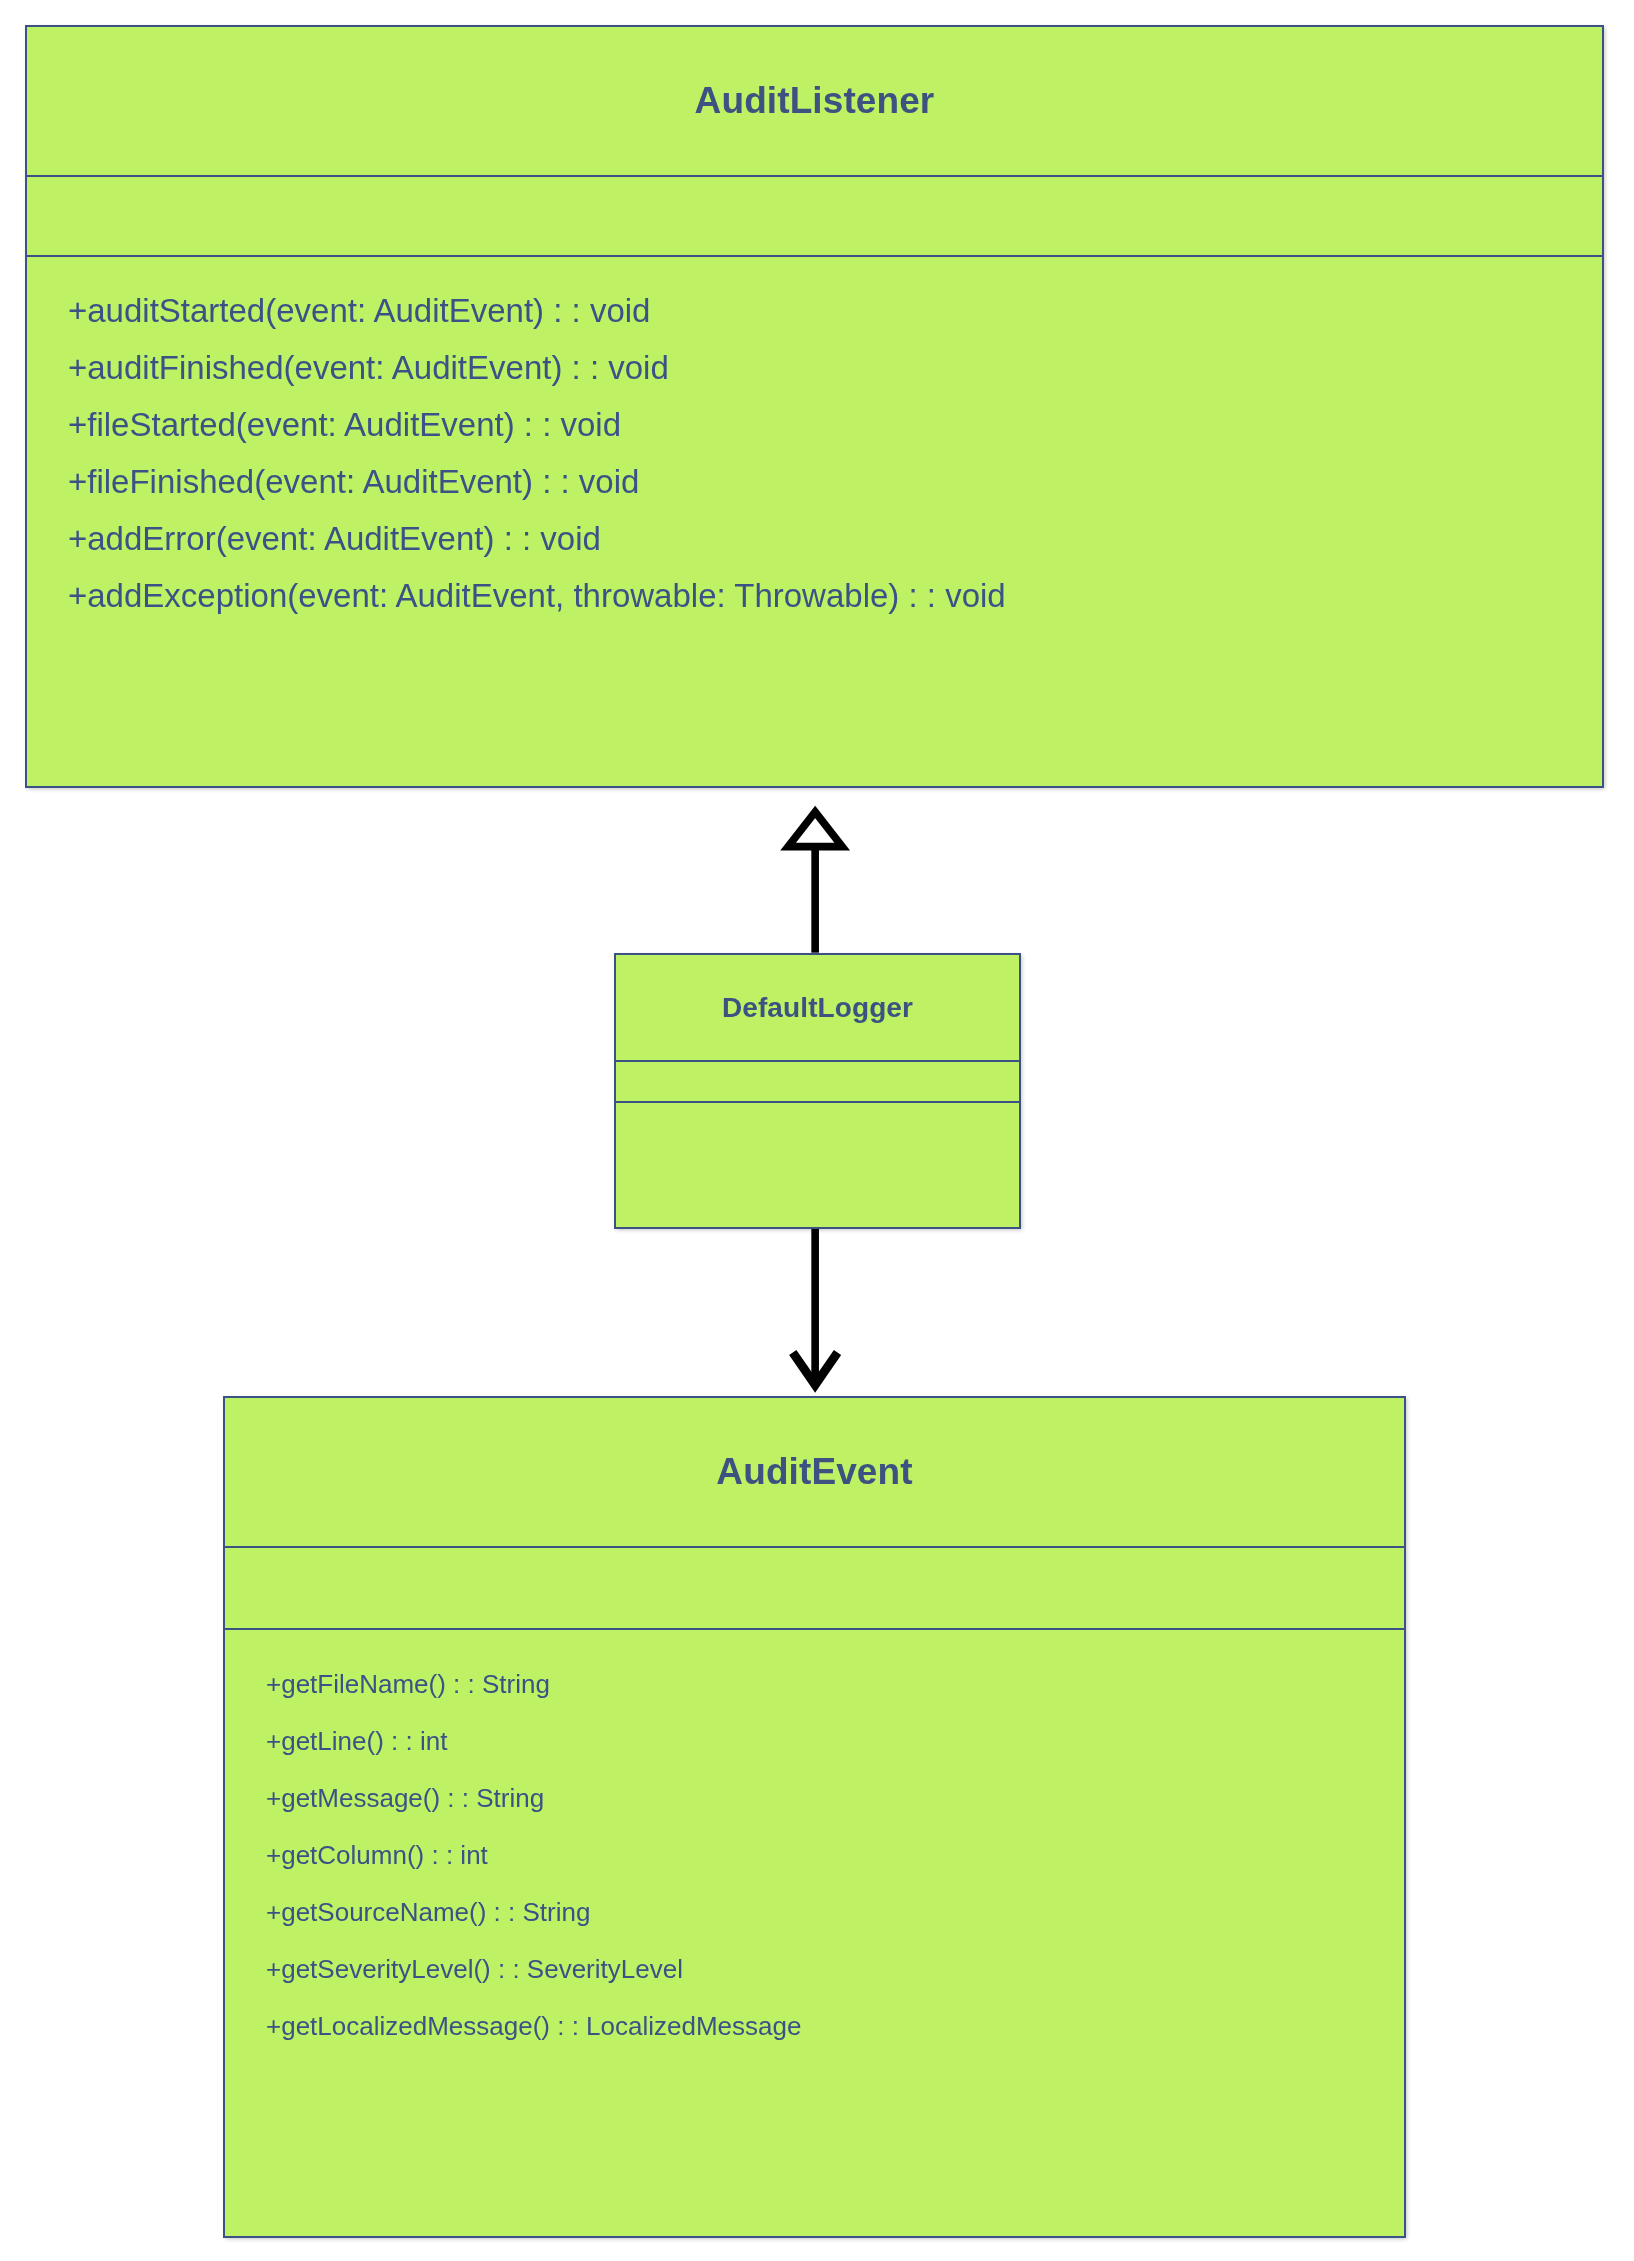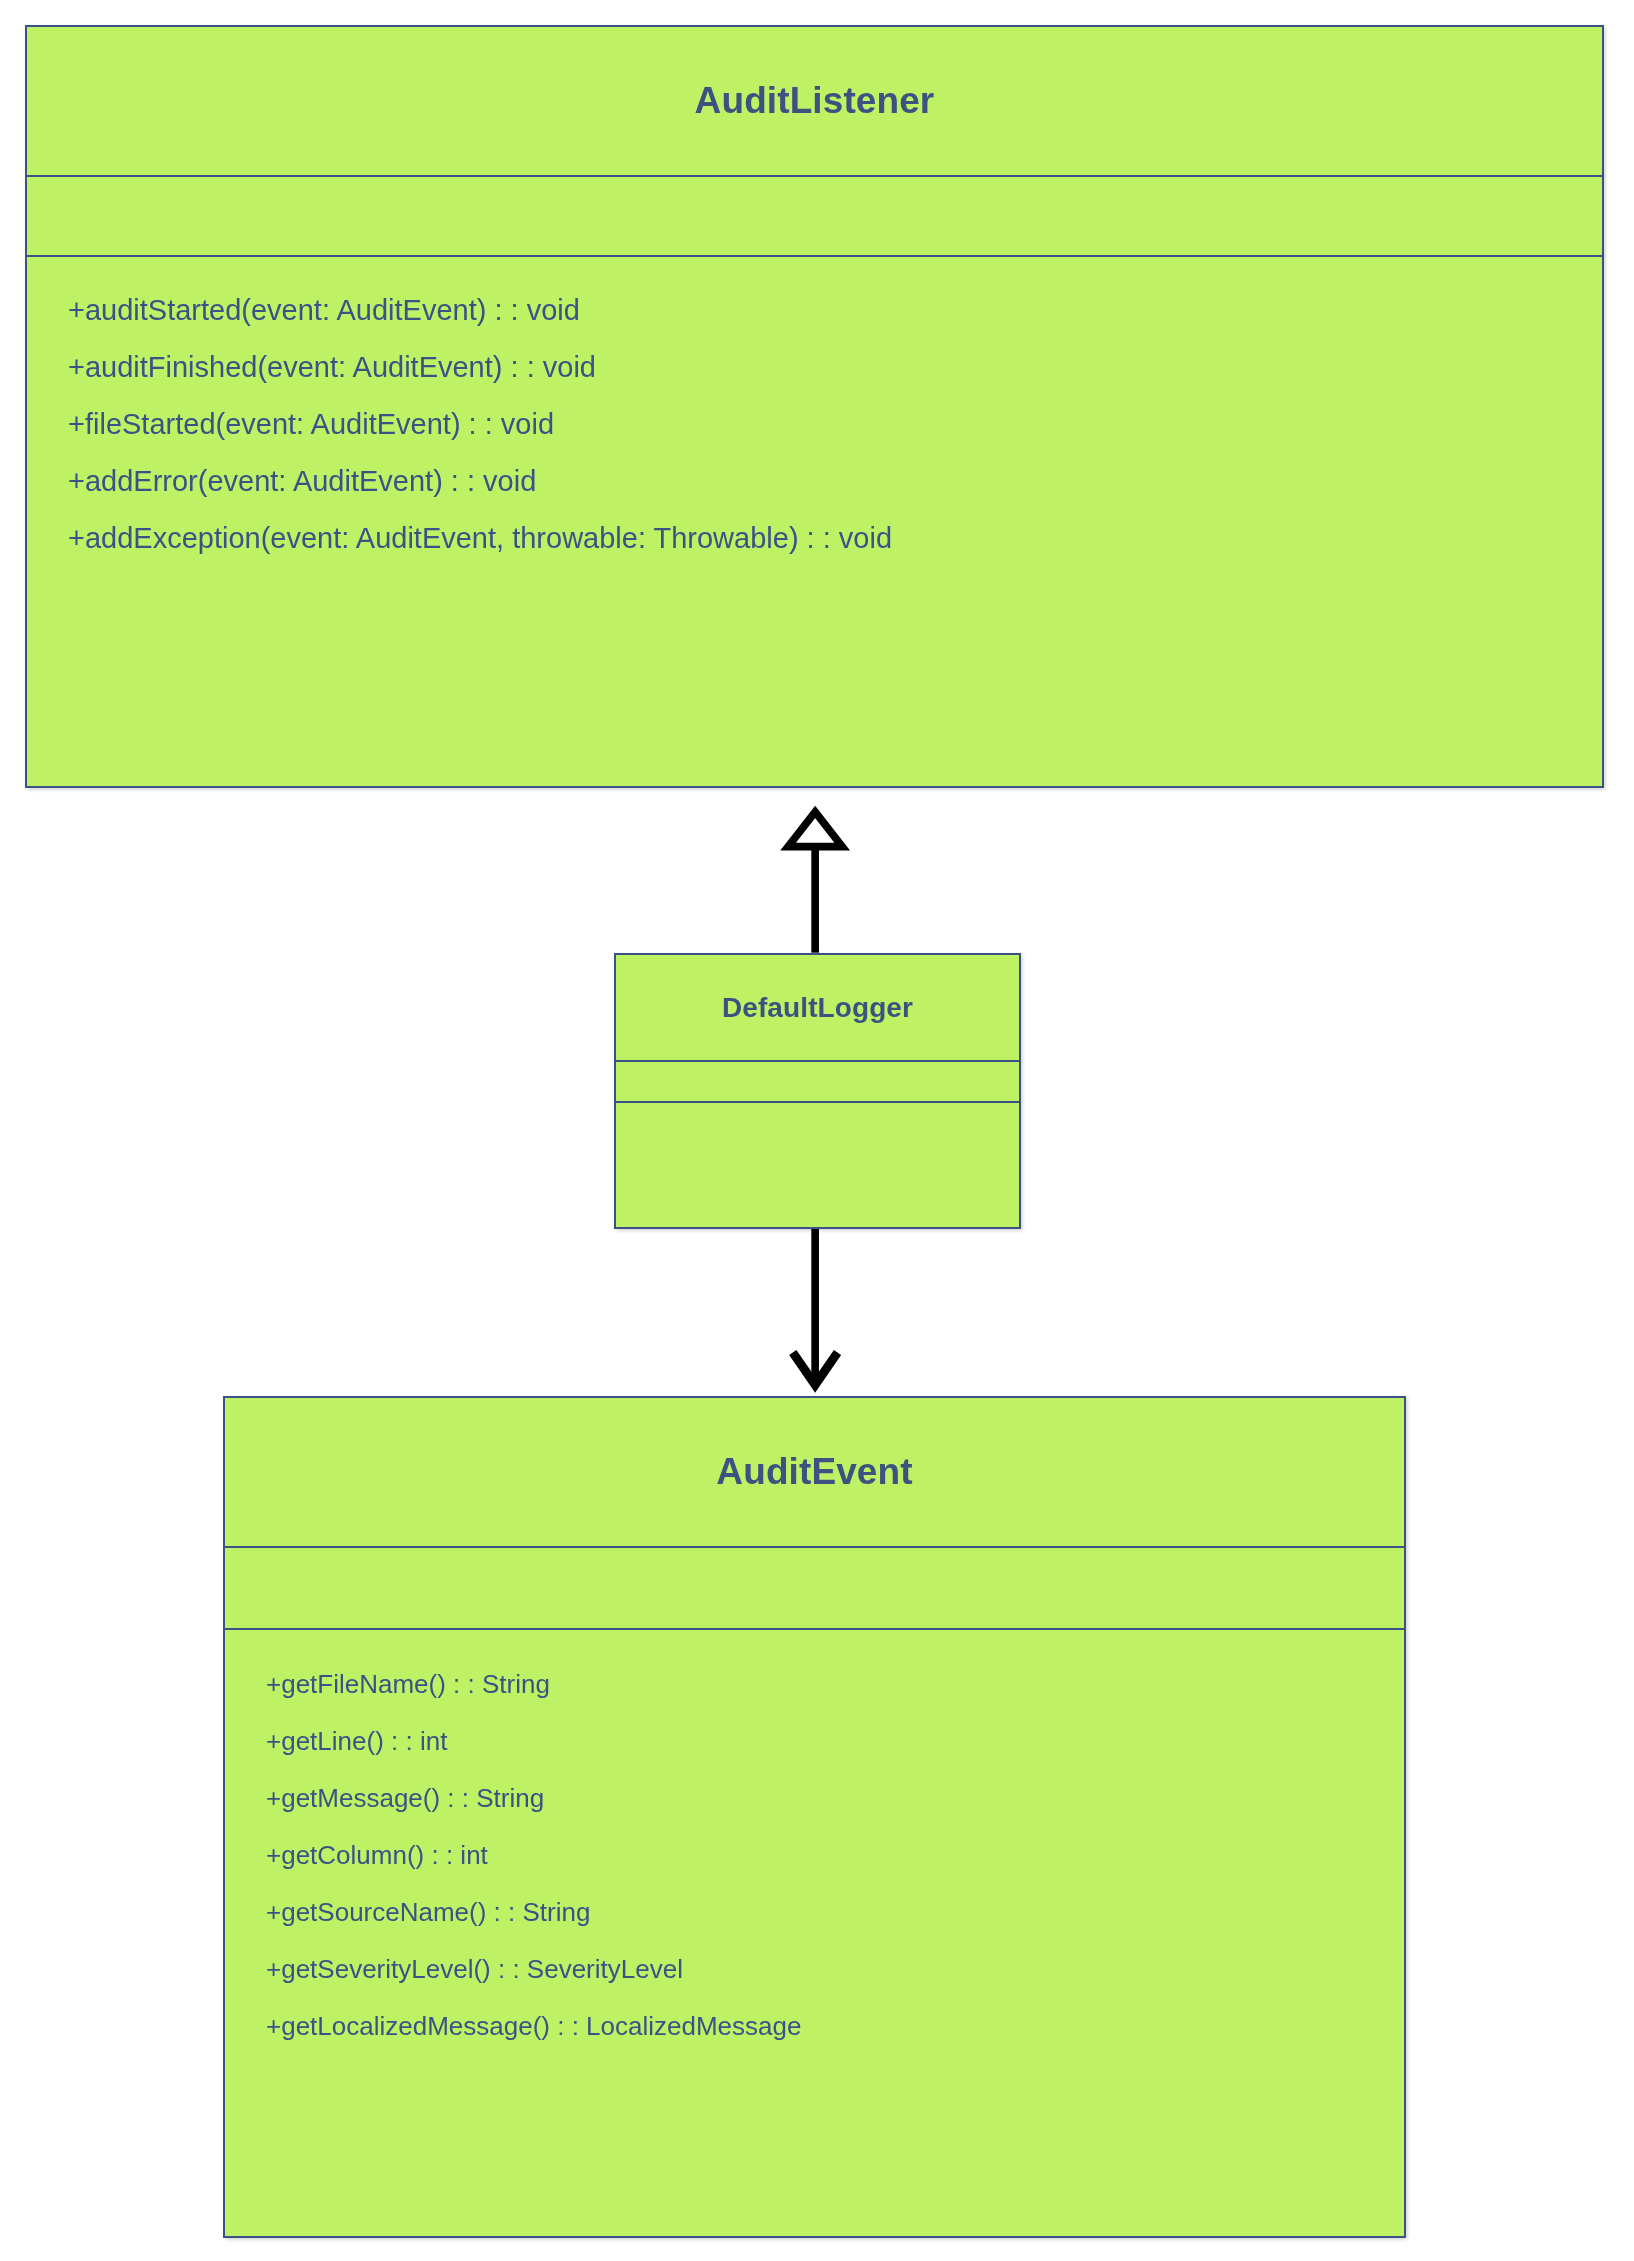--- a/index.html
+++ b/index.html
@@ -73,21 +73,21 @@
     height: 763px;
   }
   #class-auditlistener .uml-header { height: 150px; }
   #class-auditlistener .uml-title { font-size: 37px; }
   #class-auditlistener .uml-attributes { height: 80px; }
   #class-auditlistener .uml-methods {
     height: 526px;
     padding: 25px 0 0 41px;
   }
   #class-auditlistener .uml-method {
-    font-size: 29px;
+    font-size: 33px;
     line-height: 57px;
   }
 
   #class-defaultlogger {
     left: 614px;
     top: 953px;
     width: 407px;
     height: 276px;
   }
   #class-defaultlogger .uml-header { height: 107px; }
@@ -143,20 +143,21 @@
 
   <div class="uml-class" id="class-auditlistener">
     <div class="uml-header">
       <div class="uml-title">AuditListener</div>
     </div>
     <div class="uml-attributes"></div>
     <div class="uml-methods">
       <div class="uml-method">+auditStarted(event: AuditEvent) : : void</div>
       <div class="uml-method">+auditFinished(event: AuditEvent) : : void</div>
       <div class="uml-method">+fileStarted(event: AuditEvent) : : void</div>
+      <div class="uml-method">+fileFinished(event: AuditEvent) : : void</div>
       <div class="uml-method">+addError(event: AuditEvent) : : void</div>
       <div class="uml-method">+addException(event: AuditEvent, throwable: Throwable) : : void</div>
     </div>
   </div>
 
   <div class="uml-class" id="class-defaultlogger">
     <div class="uml-header">
       <div class="uml-title">DefaultLogger</div>
     </div>
     <div class="uml-attributes"></div>

